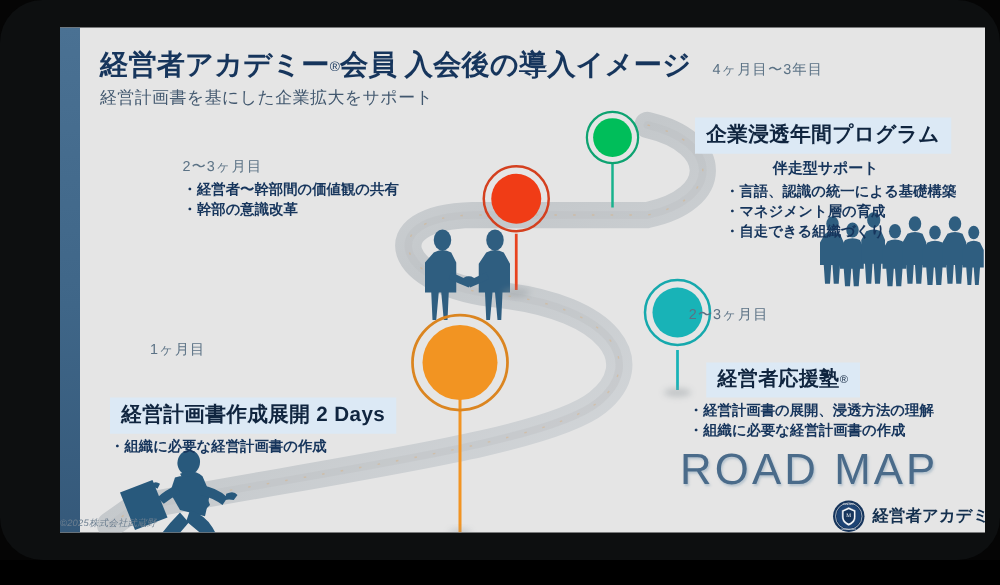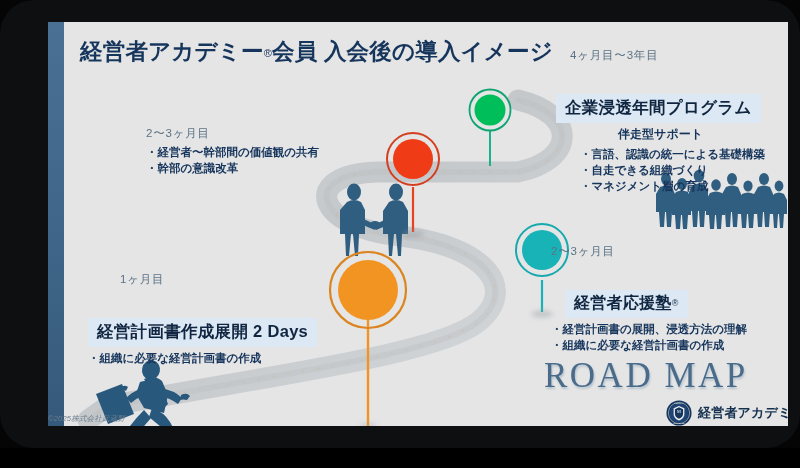--- a/index.html
+++ b/index.html
@@ -77,21 +77,21 @@
   }
   .subhead {
     font-size: 12px; color: #16355c; font-weight: bold;
     margin-top: 3px; text-align: center; white-space: nowrap;
   }
   .c-right { text-align: left; }
   .c-center-bul { text-align: center; }
   
   #roadmap {
     position: absolute; left: 496px; top: 334px;
-    font-family: Liberation Serif, serif;
+    font-family: Liberation Sans, sans-serif;
     font-size: 35px; letter-spacing: 2.5px;
     color: #4a6b8a;
     text-shadow: 1px 2px 2px rgba(120,150,175,.45);
     white-space: nowrap;
   }
   
   #copyright {
     position: absolute; left: 0; top: 392px; width: 740px;
     text-align: left; font-size: 7.5px; color: #6d7f90;
     letter-spacing: .2px;
@@ -246,20 +246,21 @@
         </g>
 
         <g>
           <line x1="442" y1="108" x2="442" y2="144" stroke="#18B28C" stroke-width="2"></line>
           <circle cx="442" cy="88" r="20.5" fill="none" stroke="#0EA371" stroke-width="1.8"></circle>
           <circle cx="442" cy="88" r="15.5" fill="#00BE5A"></circle>
         </g>
       </svg>
 
       <div id="title"><span>経営者アカデミー</span><span class="reg">®</span><span>会員 入会後の導入イメージ</span></div>
+      <div id="subtitle">経営計画書を基にした企業拡大をサポート</div>
 
       <div class="callout" style="left:98px; top:104px;">
         <div class="period">2〜3ヶ月目</div>
         <div class="bullets">
           <div>・経営者〜幹部間の価値観の共有</div>
           <div>・幹部の意識改革</div>
         </div>
       </div>
 
       <div class="callout" style="left:40px; top:250px;">
@@ -269,22 +270,22 @@
           <div>・組織に必要な経営計画書の作成</div>
         </div>
       </div>
 
       <div class="callout c-right" style="left:508px; top:26px;">
         <div class="period" style="margin-left:14px;">4ヶ月目〜3年目</div>
         <div class="titlebar big">企業浸透年間プログラム</div>
         <div class="subhead">伴走型サポート</div>
         <div class="bullets c-center-bul" style="text-align:left; margin-left:24px;">
           <div>・言語、認識の統一による基礎構築</div>
+          <div>・マネジメント層の育成</div>
           <div>・自走できる組織づくり</div>
-          <div>・マネジメント層の育成</div>
         </div>
       </div>
 
       <div class="callout" style="left:503px; top:222px;">
         <div class="period">2〜3ヶ月目</div>
         <div class="titlebar" style="margin-left:14px;"><span>経営者応援塾</span><span class="reg">®</span></div>
         <div class="bullets">
           <div>・経営計画書の展開、浸透方法の理解</div>
           <div>・組織に必要な経営計画書の作成</div>
         </div>

